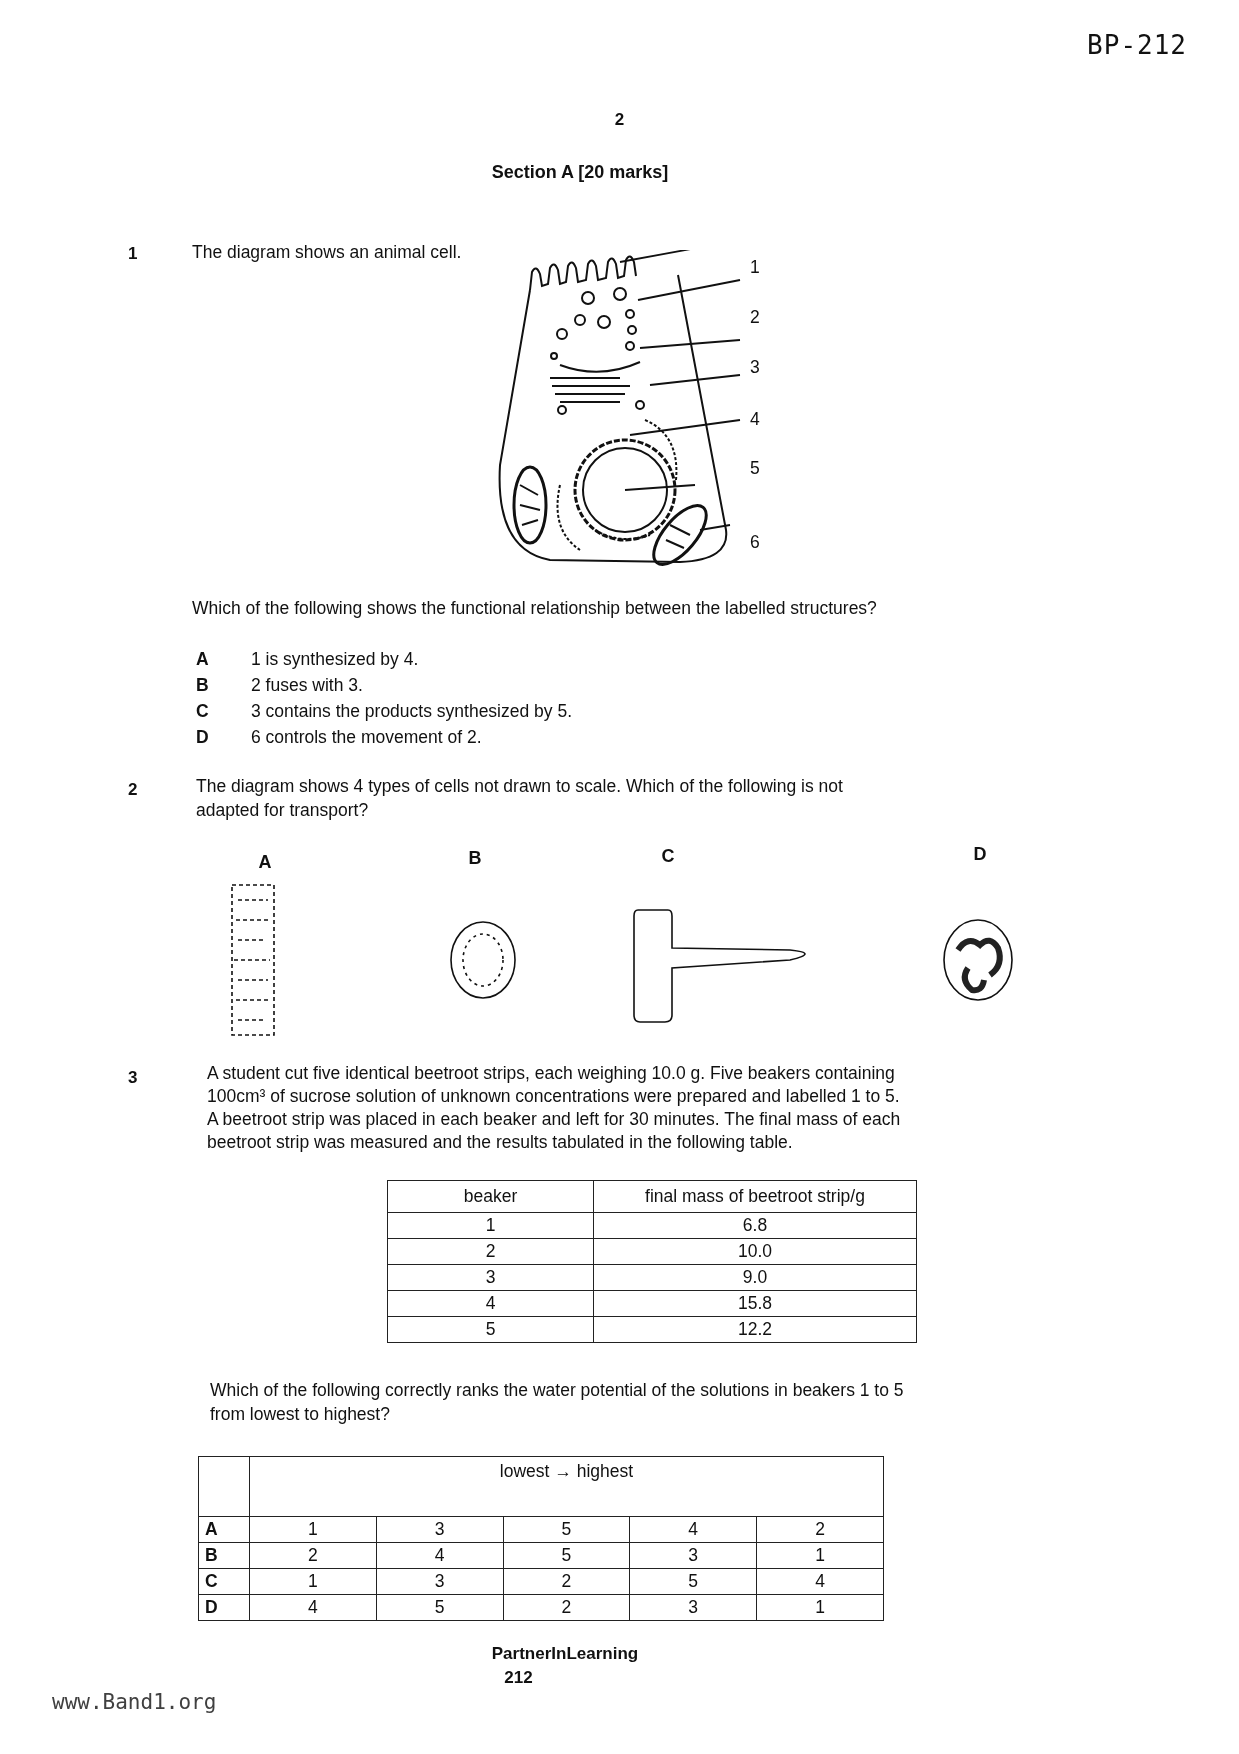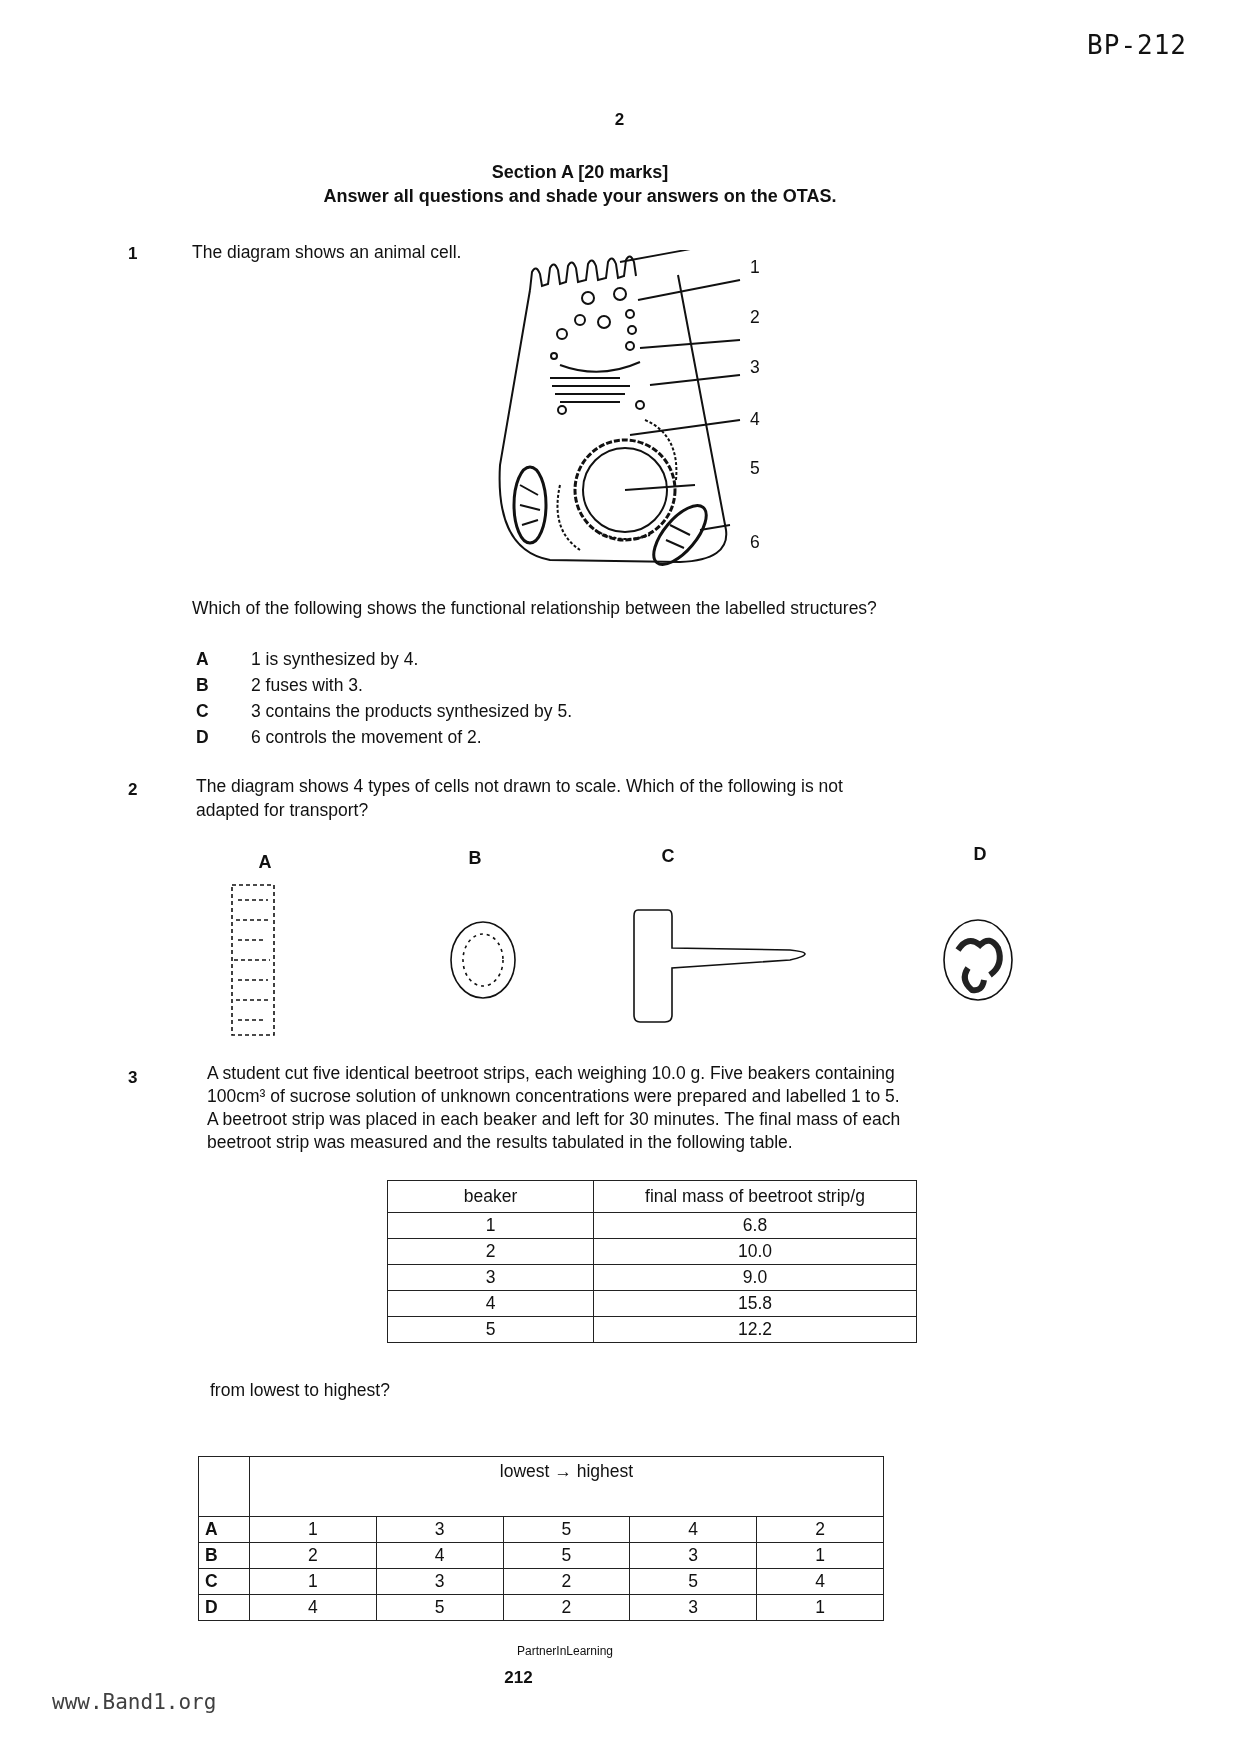--- a/index.html
+++ b/index.html
@@ -11,32 +11,31 @@
   .doc-code { right: 52px; top: 30px; font-family: "DejaVu Sans Mono", monospace; font-size: 26px; letter-spacing: 1px; }
   .page-num { left: 0; width: 1239px; top: 110px; text-align: center; font-weight: bold; font-size: 17px; }
   .section-title { left: 0; width: 1160px; top: 160px; text-align: center; font-weight: bold; font-size: 18px; line-height: 24px; }
   .qnum { font-weight: bold; font-size: 17px; }
   .qtext { font-size: 17.5px; line-height: 24px; }
   .opt { font-size: 17.5px; line-height: 26px; display: flex; }
   .opt .l { width: 55px; font-weight: bold; }
   .cell-lbl { font-weight: bold; font-size: 18px; text-align: center; width: 40px; }
   table.data { border-collapse: collapse; font-size: 17.5px; }
   table.data td, table.data th { border: 1.5px solid #222; text-align: center; padding: 0; font-weight: normal; }
-  .footer-brand { left: 0; width: 1130px; text-align: center; top: 1644px; font-weight: normal; font-size: 12px; }
+  .footer-brand { left: 0; width: 1130px; text-align: center; top: 1644px; font-weight: bold; font-size: 17px; }
   .footer-num { left: 0; width: 1037px; text-align: center; top: 1668px; font-weight: bold; font-size: 17px; }
   .website { left: 52px; top: 1690px; font-family: "DejaVu Sans Mono", monospace; font-size: 21px; color: #404040; }
 </style>
 </head>
 <body>
 
 <div class="abs doc-code">BP-212</div>
 <div class="abs page-num">2</div>
 <div class="abs section-title">
   <div>Section A [20 marks]</div>
-  <div>Answer all questions and shade your answers on the OTAS.</div>
 </div>
 
 <div class="abs qnum" style="left:128px; top:244px;">1</div>
 <div class="abs qtext" style="left:192px; top:240px;">The diagram shows an animal cell.</div>
 
 <svg class="abs" style="left:490px; top:250px;" width="290" height="330" viewBox="0 0 290 330">
   <g fill="none" stroke="#111" stroke-width="2">
 
     <path d="M40 40 L10 215 Q5 300 60 310 L190 312 Q240 310 236 280 L188 25"></path>
 
@@ -168,20 +167,21 @@
         <td>15.8</td>
       </tr>
   <tr style="height:26px;">
         <td>5</td>
         <td>12.2</td>
       </tr>
 </tbody>
   </table>
 
 <div class="abs qtext" style="left:210px; top:1378px;">
+  <div>Which of the following correctly ranks the water potential of the solutions in beakers 1 to 5</div>
   <div>from lowest to highest?</div>
 </div>
 
 <table class="abs data" style="left:198px; top:1456px; width:686px;">
   <tbody>
       <tr style="height:60px;">
     <td style="width:50px; border-bottom:none;"></td>
     <td colspan="5" style="vertical-align:top; padding-top:4px;margin-top:36px;">lowest → highest</td>
   </tr>
   <tr style="height:26px;">

